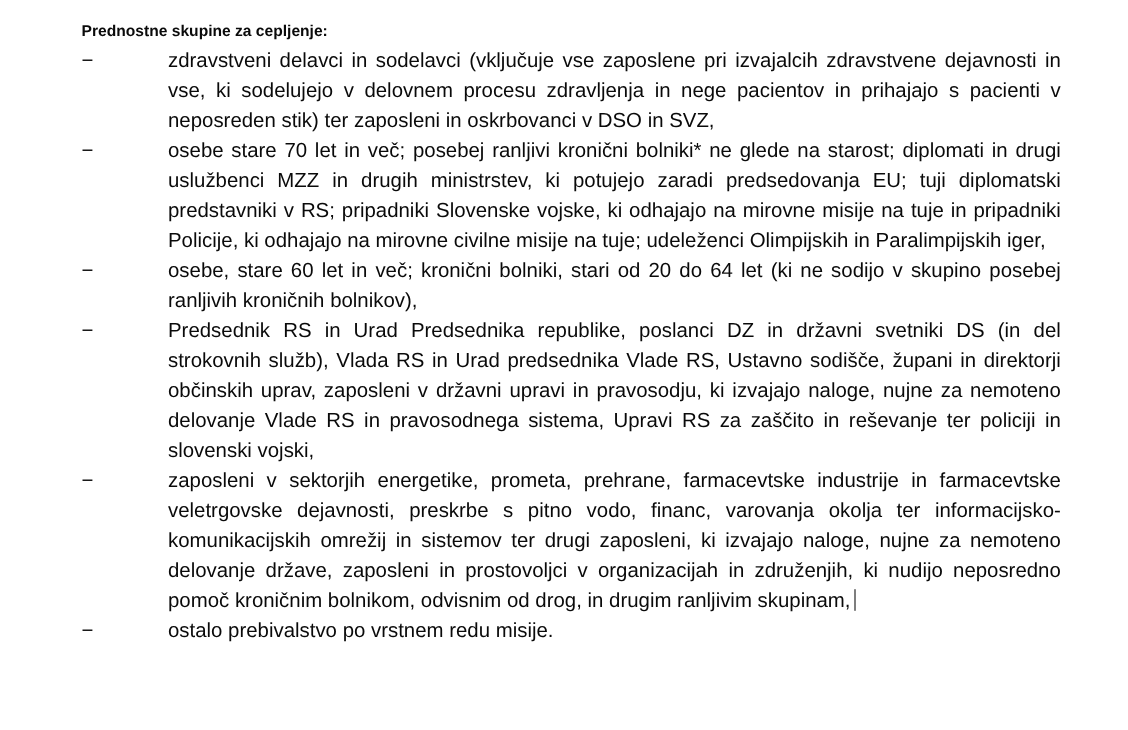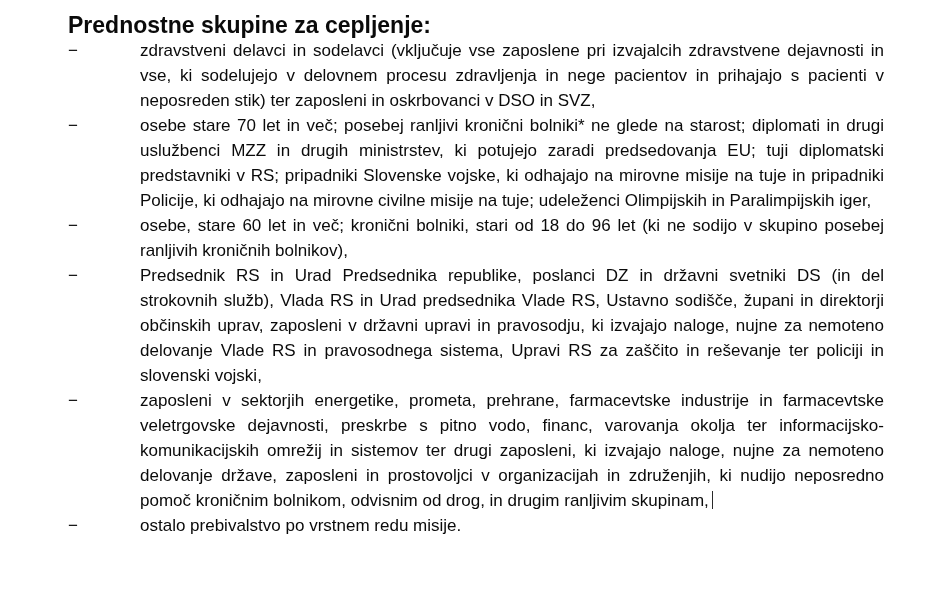--- a/index.html
+++ b/index.html
@@ -16,21 +16,21 @@
     font-family: "Liberation Sans", "DejaVu Sans", sans-serif;
     font-size: 17px;
     line-height: 25px;
     box-sizing: border-box;
     padding: 13px 56px 10px 68px;
     overflow: hidden;
   }
   .doc-title {
     font-weight: bold;
     margin: 0;
-    font-size: 23px;
+    font-size: 13px;
     line-height: 25px;
   }
   .priority-list {
     margin: 0;
     padding: 0;
     list-style: none;
   }
   .priority-item {
     display: flex;
     align-items: flex-start;
@@ -65,21 +65,21 @@
     <span class="item-text">zdravstveni delavci in sodelavci (vključuje vse zaposlene pri izvajalcih zdravstvene dejavnosti in vse, ki sodelujejo v delovnem procesu zdravljenja in nege pacientov in prihajajo s pacienti v neposreden stik) ter zaposleni in oskrbovanci v DSO in SVZ,</span>
   </li>
 
   <li class="priority-item">
     <span class="bullet-marker">−</span>
     <span class="item-text">osebe stare 70 let in več; posebej ranljivi kronični bolniki* ne glede na starost; diplomati in drugi uslužbenci MZZ in drugih ministrstev, ki potujejo zaradi predsedovanja EU; tuji diplomatski predstavniki v RS; pripadniki Slovenske vojske, ki odhajajo na mirovne misije na tuje in pripadniki Policije, ki odhajajo na mirovne civilne misije na tuje; udeleženci Olimpijskih in Paralimpijskih iger,</span>
   </li>
 
   <li class="priority-item">
     <span class="bullet-marker">−</span>
-    <span class="item-text">osebe, stare 60 let in več; kronični bolniki, stari od 18 do 96 let (ki ne sodijo v skupino posebej ranljivih kroničnih bolnikov),</span>
+    <span class="item-text">osebe, stare 60 let in več; kronični bolniki, stari od 20 do 64 let (ki ne sodijo v skupino posebej ranljivih kroničnih bolnikov),</span>
   </li>
 
   <li class="priority-item">
     <span class="bullet-marker">−</span>
     <span class="item-text">Predsednik RS in Urad Predsednika republike, poslanci DZ in državni svetniki DS (in del strokovnih služb), Vlada RS in Urad predsednika Vlade RS, Ustavno sodišče, župani in direktorji občinskih uprav, zaposleni v državni upravi in pravosodju, ki izvajajo naloge, nujne za nemoteno delovanje Vlade RS in pravosodnega sistema, Upravi RS za zaščito in reševanje ter policiji in slovenski vojski,</span>
   </li>
 
   <li class="priority-item">
     <span class="bullet-marker">−</span>
     <span class="item-text">zaposleni v sektorjih energetike, prometa, prehrane, farmacevtske industrije in farmacevtske veletrgovske dejavnosti, preskrbe s pitno vodo, financ, varovanja okolja ter informacijsko-komunikacijskih omrežij in sistemov ter drugi zaposleni, ki izvajajo naloge, nujne za nemoteno delovanje države, zaposleni in prostovoljci v organizacijah in združenjih, ki nudijo neposredno pomoč kroničnim bolnikom, odvisnim od drog, in drugim ranljivim skupinam,<span class="text-cursor" style="background: rgb(42, 42, 42);"></span></span>

